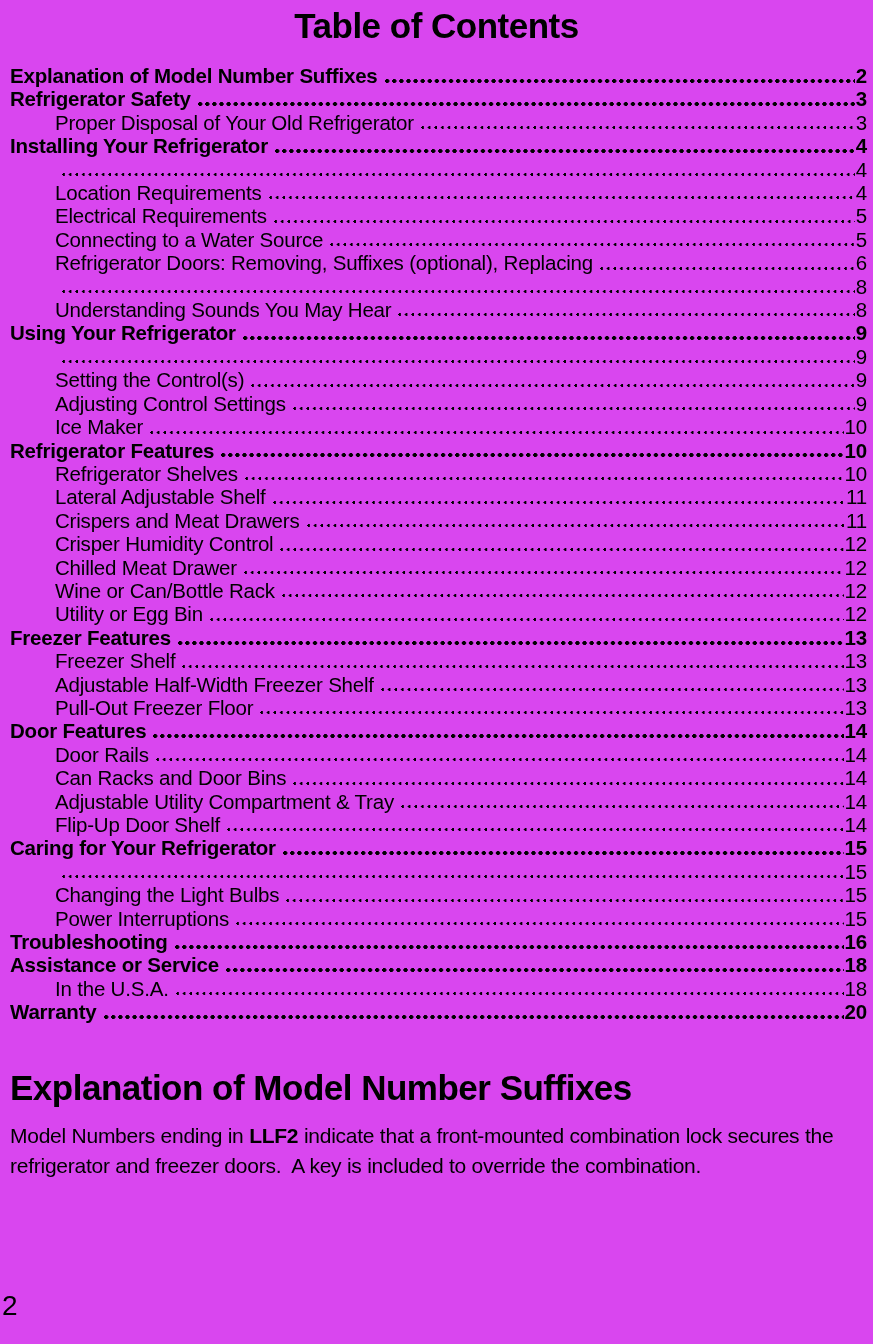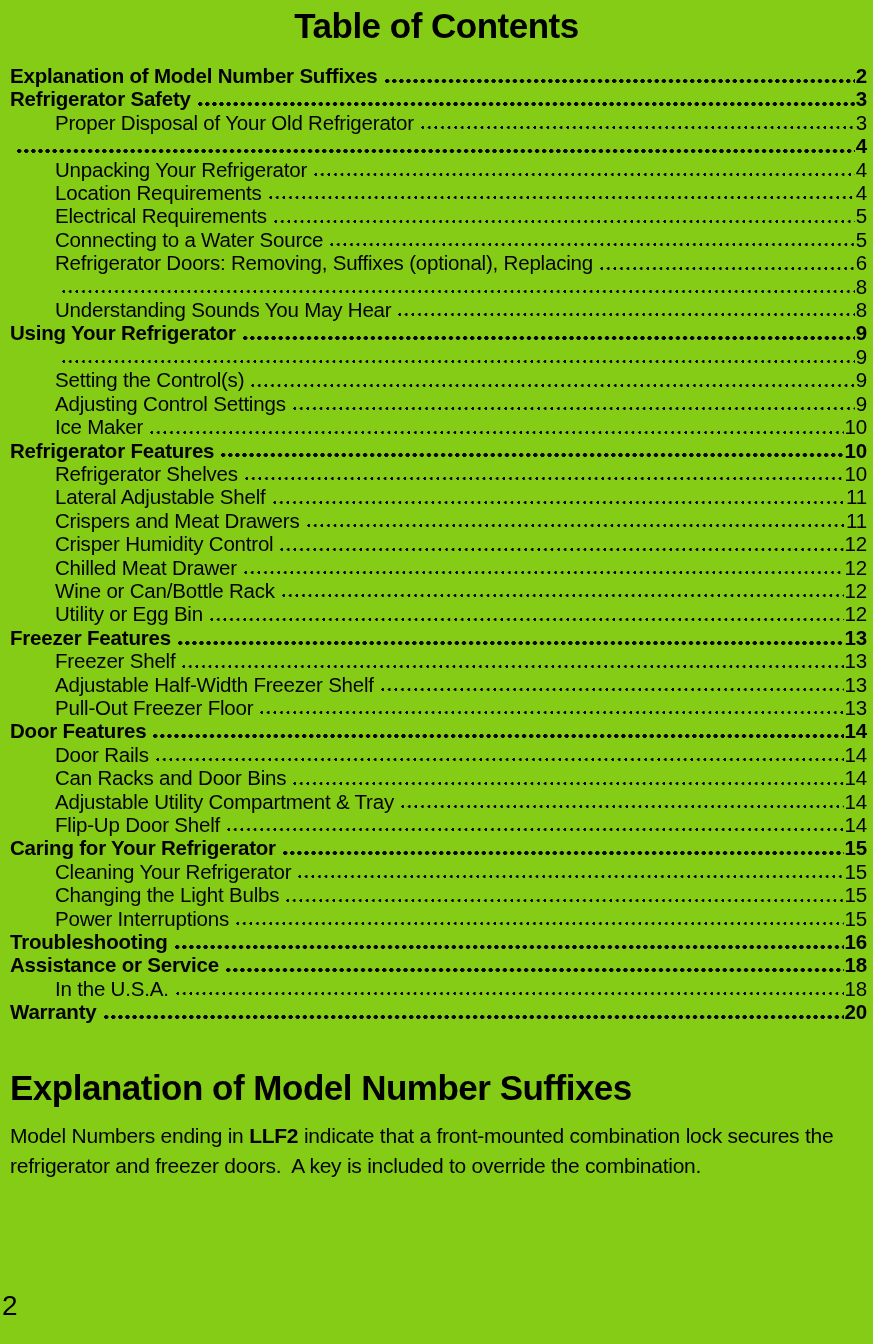--- a/index.html
+++ b/index.html
@@ -1,20 +1,20 @@
 <!DOCTYPE html>
 <html><head>
 <meta charset="utf-8">
 <style>
   html, body { margin: 0; padding: 0; background: #ffffff; }
   .page {
     position: relative;
     width: 873px;
     height: 1344px;
-    background: #84cc16;
+    background: #d946ef;
     color: #000000;
     font-family: "Liberation Sans", sans-serif;
     overflow: hidden;
     box-sizing: border-box;
   }
   .doc-title {
     margin: 0;
     padding-top: 5px;
     text-align: center;
     font-size: 35px;
@@ -94,25 +94,25 @@
     <span class="toc-label">Refrigerator Safety</span>
     <span class="toc-leader"></span>
     <span class="toc-page">3</span>
   </div>
       <div class="toc-row lvl2">
     <span class="toc-label">Proper Disposal of Your Old Refrigerator</span>
     <span class="toc-leader"></span>
     <span class="toc-page">3</span>
   </div>
       <div class="toc-row bold">
+    <span class="toc-label">Installing Your Refrigerator</span>
     <span class="toc-leader"></span>
     <span class="toc-page">4</span>
   </div>
       <div class="toc-row lvl2">
-    <span class="toc-label">Unpacking Your Refrigerator</span>
     <span class="toc-leader"></span>
     <span class="toc-page">4</span>
   </div>
       <div class="toc-row lvl2">
     <span class="toc-label">Location Requirements</span>
     <span class="toc-leader"></span>
     <span class="toc-page">4</span>
   </div>
       <div class="toc-row lvl2">
     <span class="toc-label">Electrical Requirements</span>
@@ -246,21 +246,20 @@
     <span class="toc-label">Flip-Up Door Shelf</span>
     <span class="toc-leader"></span>
     <span class="toc-page">14</span>
   </div>
       <div class="toc-row bold">
     <span class="toc-label">Caring for Your Refrigerator</span>
     <span class="toc-leader"></span>
     <span class="toc-page">15</span>
   </div>
       <div class="toc-row lvl2">
-    <span class="toc-label">Cleaning Your Refrigerator</span>
     <span class="toc-leader"></span>
     <span class="toc-page">15</span>
   </div>
       <div class="toc-row lvl2">
     <span class="toc-label">Changing the Light Bulbs</span>
     <span class="toc-leader"></span>
     <span class="toc-page">15</span>
   </div>
       <div class="toc-row lvl2">
     <span class="toc-label">Power Interruptions</span>

